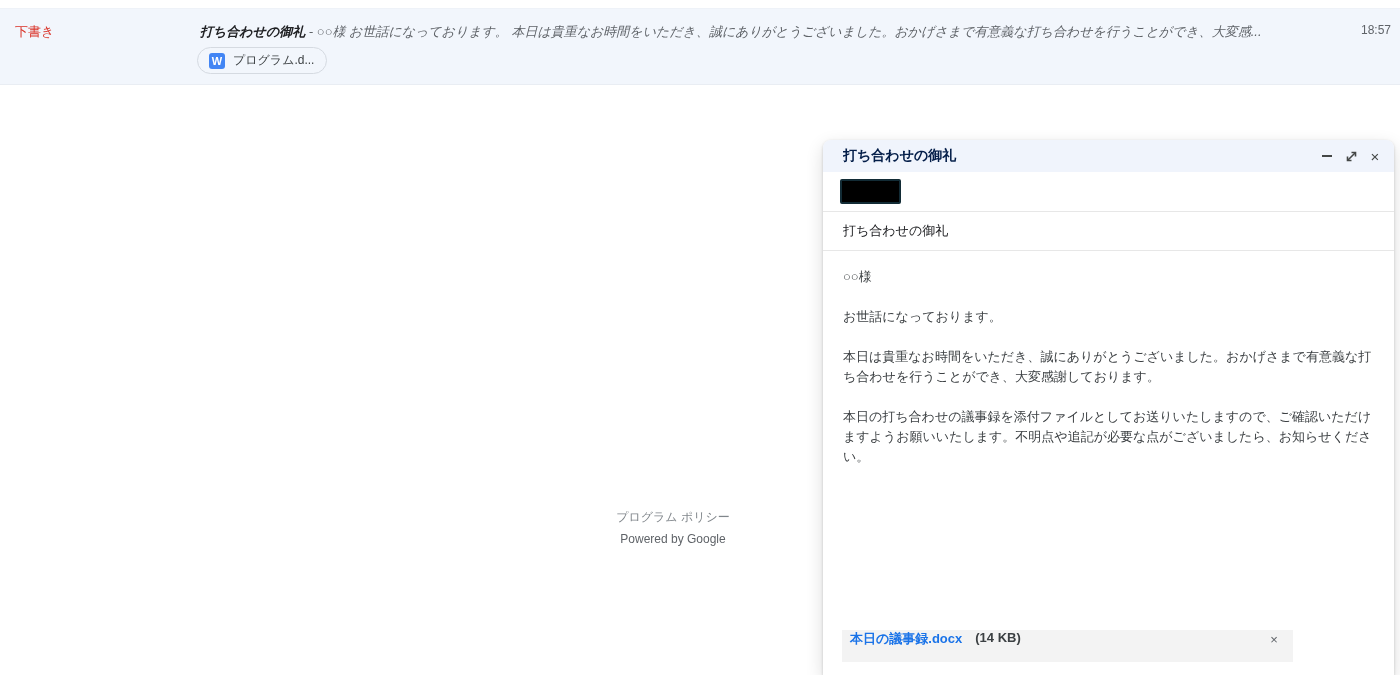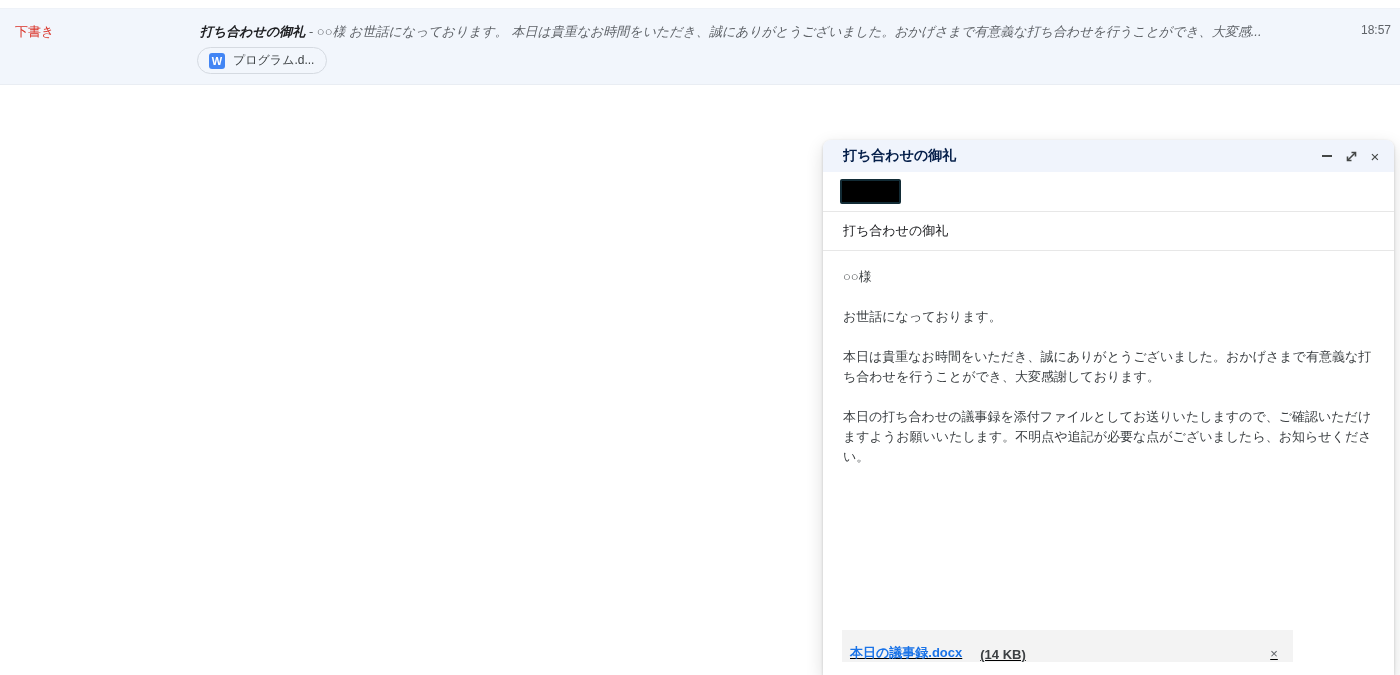--- a/index.html
+++ b/index.html
@@ -44,43 +44,47 @@
     border-bottom:1px solid #e7e7e7; cursor:text; }
   .redacted { width:61px; height:25px; background:#000; border:2px solid #122b35; border-radius:2px; }
 
   .subject-row { height:39px; display:flex; align-items:center; padding-left:20px;
     border-bottom:1px solid #e7e7e7; font-size:13px; color:#202124; cursor:text; }
 
   .body-area { padding:16px 20px 0 20px; height:239px; font-size:13px; line-height:20px;
     color:#3c4043; white-space:pre-wrap; overflow:hidden; cursor:text; }
 
   .attach-bar { position:absolute; left:19px; top:490px; width:451px; height:32px;
-    background:#f3f3f3; display:flex; align-items:flex-end; padding:0 10px 0 8px;text-decoration:underline; }
+    background:#f3f3f3; display:flex; align-items:flex-start; padding:0 10px 0 8px; }
   .attach-name { font-size:13px; font-weight:700; color:#1a73e8; cursor:pointer; white-space:nowrap; }
-  .attach-size { font-size:13px; font-weight:700; color:#3c4043; margin-left:18px; white-space:nowrap; }
+  .attach-size { font-size:13px; font-weight:700; color:#3c4043; margin-left:13px; white-space:nowrap; }
   .attach-remove { margin-left:auto; font-size:13px; color:#5f6368; cursor:pointer;
     width:18px; height:18px; display:flex; align-items:center; justify-content:center; }
 </style>
 </head>
 <body>
 
 <div class="stage">
 
   <div class="mail-row">
     <span class="draft-label">下書き</span>
     <div class="subject-line">
       <span class="subj">打ち合わせの御礼</span><span> - </span><span>○○様 お世話になっております。 本日は貴重なお時間をいただき、誠にありがとうございました。おかげさまで有意義な打ち合わせを行うことができ、大変感...</span>
     </div>
     <span class="row-time">18:57</span>
     <div class="attach-chip">
       <span class="w-icon">W</span>
       <span class="chip-label">プログラム.d...</span>
     </div>
   </div>
 
+  <div class="footer">
+    <div><span class="policy">プログラム ポリシー</span></div>
+    <div class="powered">Powered by Google</div>
+  </div>
 
   <div class="compose">
     <div class="c-header">
       <span class="c-title">打ち合わせの御礼</span>
       <div class="c-controls">
         <span class="ctrl">
             <span class="min-bar"></span>
           </span>
         <span class="ctrl">
           <svg width="13" height="13" viewBox="0 0 13 13" fill="none" stroke="#444746" stroke-width="1.6">

